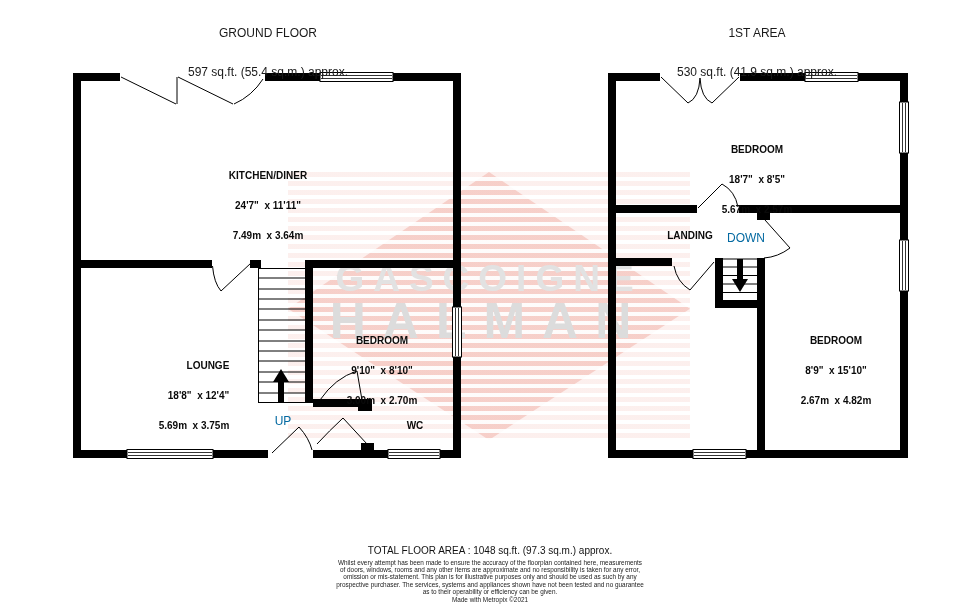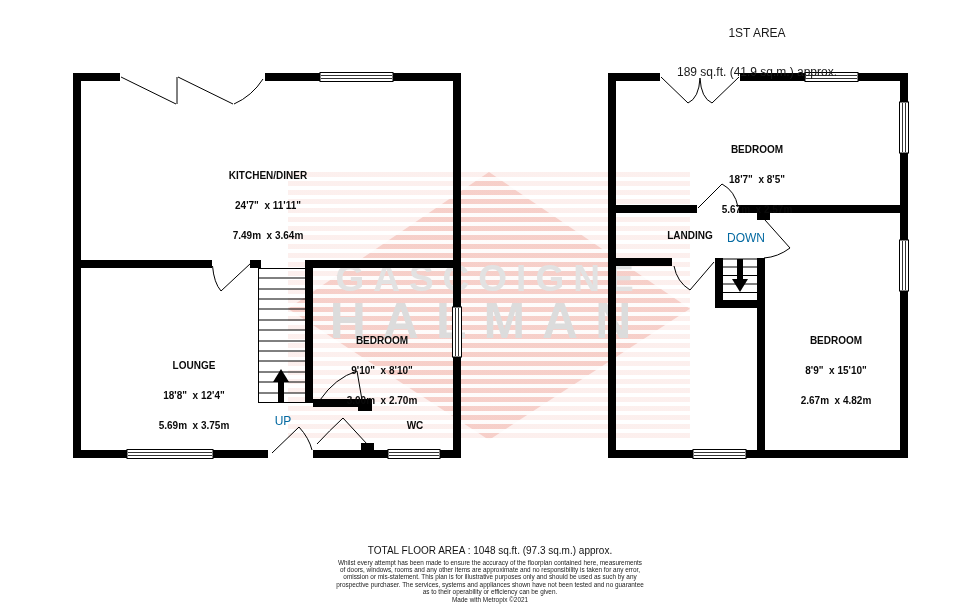--- a/index.html
+++ b/index.html
@@ -186,31 +186,35 @@
         <rect x="899.5" y="102" width="9" height="51"></rect>
         <line x1="902.5" y1="103" x2="902.5" y2="152" stroke-width="0.8"></line>
         <line x1="905.5" y1="103" x2="905.5" y2="152" stroke-width="0.8"></line>
         <rect x="899.5" y="240" width="9" height="51"></rect>
         <line x1="902.5" y1="241" x2="902.5" y2="290" stroke-width="0.8"></line>
         <line x1="905.5" y1="241" x2="905.5" y2="290" stroke-width="0.8"></line>
       </g>
     </g>
   </svg>
 
+  <div class="hdr" style="left:268px;top:1px;">
+    <div>GROUND FLOOR</div>
+    <div>597 sq.ft. (55.4 sq.m.) approx.</div>
+  </div>
   <div class="hdr" style="left:757px;top:1px;">
     <div>1ST AREA</div>
-    <div>189 sq.ft. (41.9 sq.m.) approx.</div>
+    <div>530 sq.ft. (41.9 sq.m.) approx.</div>
   </div>
 
   <div class="lbl" style="left:268px;top:151px;">
     <div>KITCHEN/DINER</div>
     <div>24'7"  x 11'11"</div>
     <div>7.49m  x 3.64m</div>
   </div>
-  <div class="lbl" style="left:194px;top:341px;">
+  <div class="lbl" style="left:194px;top:341px;text-align:right;">
     <div>LOUNGE</div>
     <div>18'8"  x 12'4"</div>
     <div>5.69m  x 3.75m</div>
   </div>
   <div class="lbl" style="left:382px;top:316px;">
     <div>BEDROOM</div>
     <div>9'10"  x 8'10"</div>
     <div>3.00m  x 2.70m</div>
   </div>
   <div class="lbl" style="left:415px;top:421px;">WC</div>

